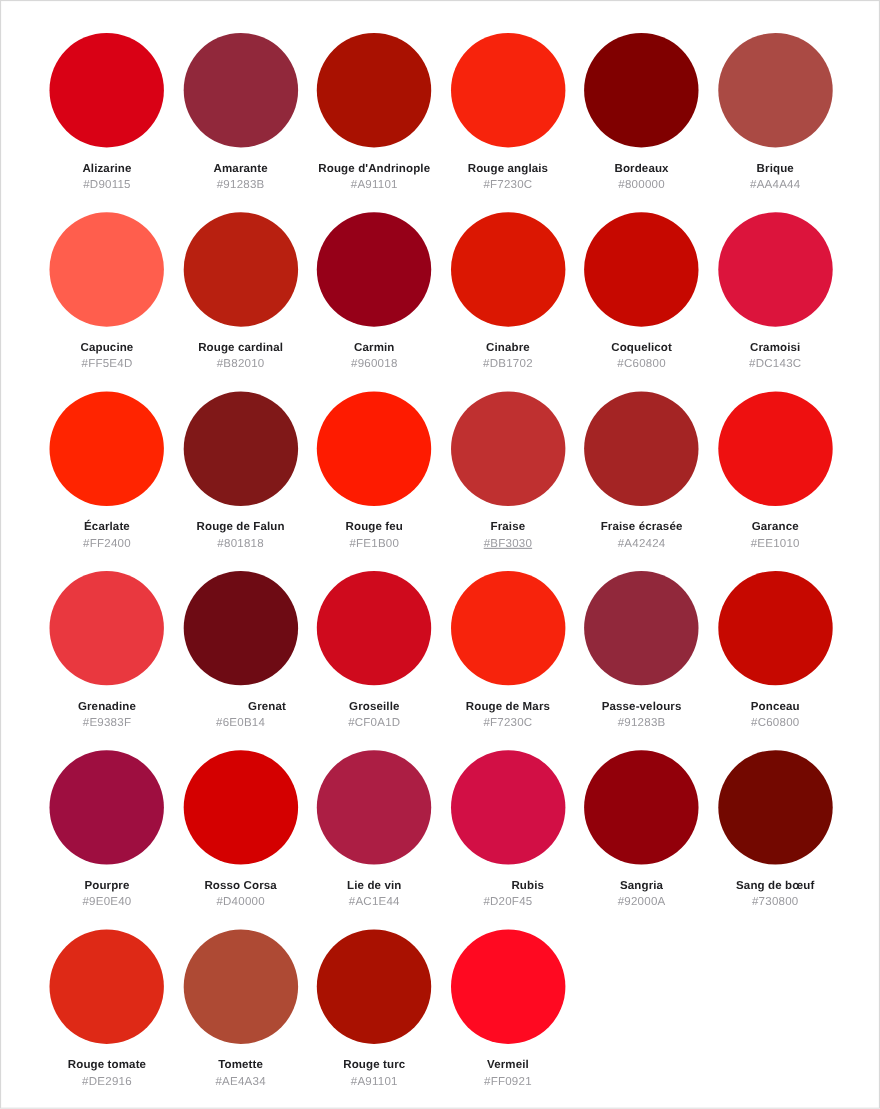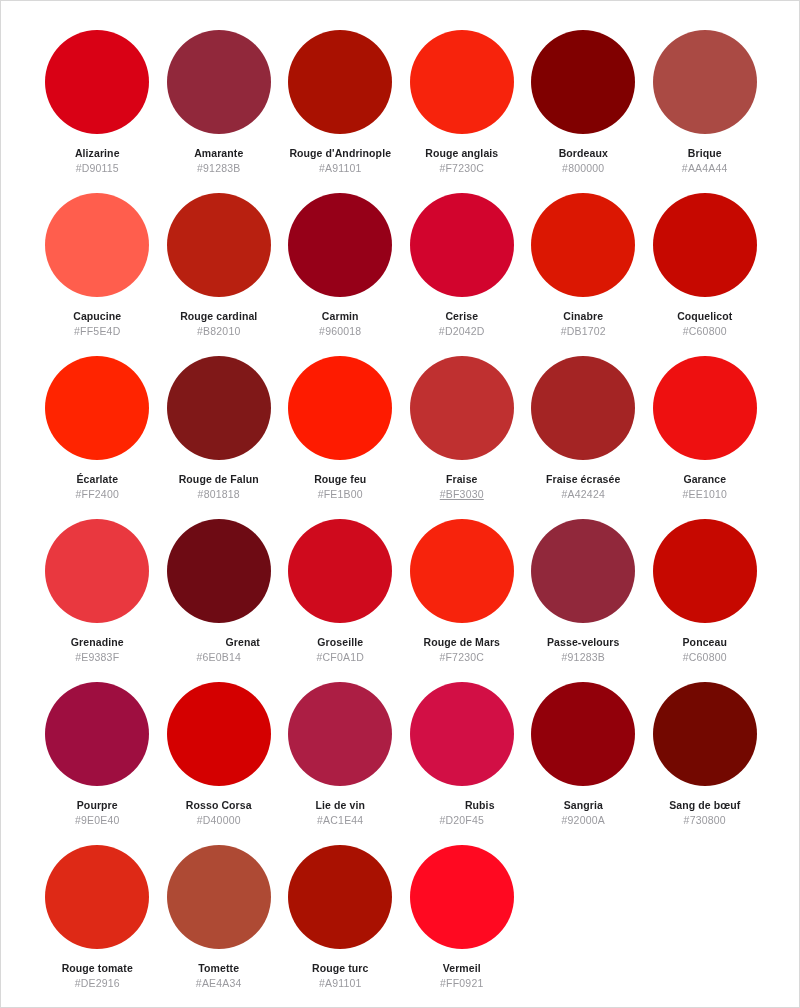--- a/index.html
+++ b/index.html
@@ -111,33 +111,33 @@
         <span class="swatch-disc" style="background-color: rgb(184, 32, 16);"></span>
         <div class="swatch-name" style="color: rgb(31, 31, 34);">Rouge cardinal</div>
         <div class="swatch-hex" style="color: rgb(154, 154, 159);">#B82010</div>
       </div>
       <div class="swatch-cell">
         <span class="swatch-disc" style="background-color: rgb(150, 0, 24);"></span>
         <div class="swatch-name" style="color: rgb(31, 31, 34);">Carmin</div>
         <div class="swatch-hex" style="color: rgb(154, 154, 159);">#960018</div>
       </div>
       <div class="swatch-cell">
-        <span class="swatch-disc" style="background-color: rgb(210, 4, 45);"></span>
-        <div class="swatch-name" style="color: rgb(31, 31, 34);">Cerise</div>
-        <div class="swatch-hex" style="color: rgb(154, 154, 159);">#D2042D</div>
-      </div>
-      <div class="swatch-cell">
         <span class="swatch-disc" style="background-color: rgb(219, 23, 2);"></span>
         <div class="swatch-name" style="color: rgb(31, 31, 34);">Cinabre</div>
         <div class="swatch-hex" style="color: rgb(154, 154, 159);">#DB1702</div>
       </div>
       <div class="swatch-cell">
         <span class="swatch-disc" style="background-color: rgb(198, 8, 0);"></span>
         <div class="swatch-name" style="color: rgb(31, 31, 34);">Coquelicot</div>
         <div class="swatch-hex" style="color: rgb(154, 154, 159);">#C60800</div>
+      </div>
+      <div class="swatch-cell">
+        <span class="swatch-disc" style="background-color: rgb(220, 20, 60);"></span>
+        <div class="swatch-name" style="color: rgb(31, 31, 34);">Cramoisi</div>
+        <div class="swatch-hex" style="color: rgb(154, 154, 159);">#DC143C</div>
       </div>
       <div class="swatch-cell">
         <span class="swatch-disc" style="background-color: rgb(255, 36, 0);"></span>
         <div class="swatch-name" style="color: rgb(31, 31, 34);">Écarlate</div>
         <div class="swatch-hex" style="color: rgb(154, 154, 159);">#FF2400</div>
       </div>
       <div class="swatch-cell">
         <span class="swatch-disc" style="background-color: rgb(128, 24, 24);"></span>
         <div class="swatch-name" style="color: rgb(31, 31, 34);">Rouge de Falun</div>
         <div class="swatch-hex" style="color: rgb(154, 154, 159); text-align: center;">#801818</div>

